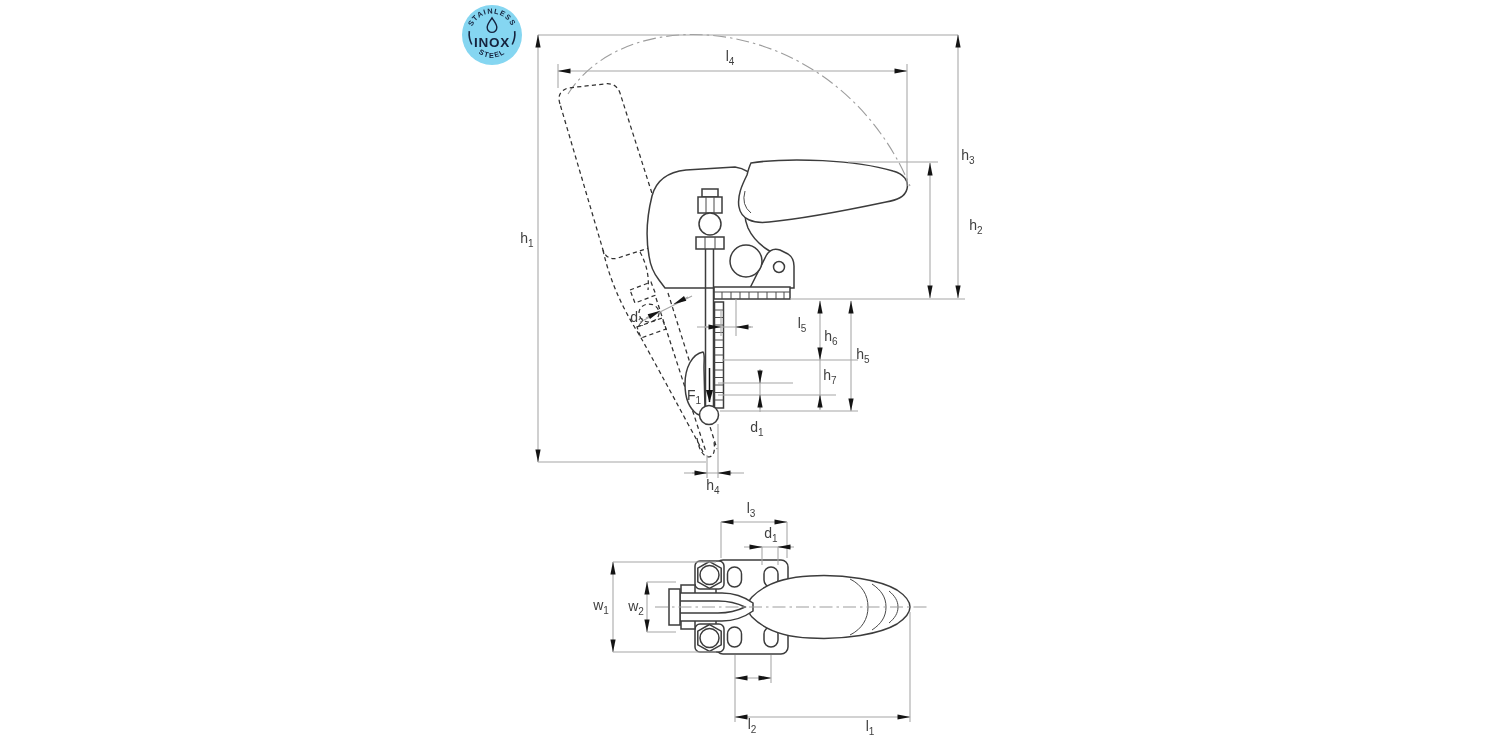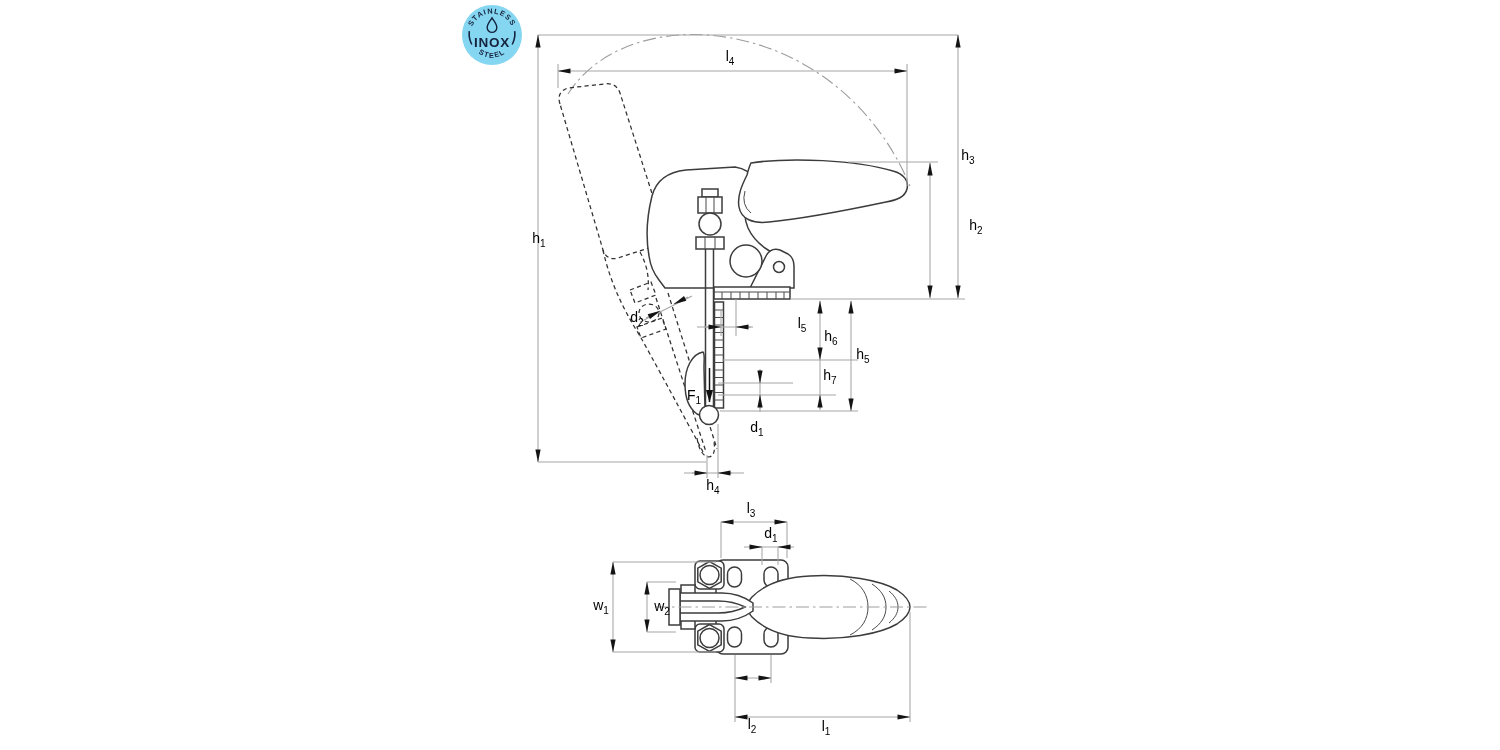--- a/index.html
+++ b/index.html
@@ -1,19 +1,19 @@
 <!DOCTYPE html>
 <html><head>
 <meta charset="utf-8">
 <style>
   html,body{margin:0;padding:0;background:#fff;}
   .stage{position:relative;width:1500px;height:750px;background:#ffffff;overflow:hidden;
          font-family:"Liberation Sans",sans-serif;}
   .stage svg{position:absolute;left:0;top:0;}
-  .dim-label{position:absolute;transform:translate(-50%,-50%);font-size:14px;color:#000000;
+  .dim-label{position:absolute;transform:translate(-50%,-50%);font-size:14px;color:#404040;
              white-space:nowrap;line-height:1;}
   .dim-label sub{font-size:10px;line-height:1;}
   
   .dim{stroke:#a6a6a6;stroke-width:1.05;fill:none;}
   .out{stroke:#3c3c3c;stroke-width:1.5;fill:#ffffff;}
   .outn{stroke:#3c3c3c;stroke-width:1.5;fill:none;}
   .thin{stroke:#4a4a4a;stroke-width:1;fill:none;}
   .dsh{stroke:#303030;stroke-width:1.25;fill:none;stroke-dasharray:4.2 3.2;}
   .cl{stroke:#9d9d9d;stroke-width:1.1;fill:none;stroke-dasharray:13 4 2.5 4;}
   .frc{stroke:#101010;stroke-width:1.5;fill:none;}
@@ -214,28 +214,28 @@
     </text>
     <text class="badge-inox" x="32" y="43.5" text-anchor="middle" fill="#15233e">INOX</text>
     <text class="badge-arc" fill="#15233e">
       <textPath href="#arcBottom" startOffset="50%" text-anchor="middle">STEEL</textPath>
     </text>
   </svg>
 
   <span class="dim-label" style="left:730px;top:58px"><span>l</span><sub>4</sub></span>
   <span class="dim-label" style="left:968px;top:157px"><span>h</span><sub>3</sub></span>
   <span class="dim-label" style="left:976px;top:227px"><span>h</span><sub>2</sub></span>
-  <span class="dim-label" style="left:539px;top:240px"><span>h</span><sub>1</sub></span>
+  <span class="dim-label" style="left:527px;top:240px"><span>h</span><sub>1</sub></span>
   <span class="dim-label" style="left:637px;top:319px"><span>d</span><sub>2</sub></span>
   <span class="dim-label" style="left:802px;top:325px"><span>l</span><sub>5</sub></span>
   <span class="dim-label" style="left:831px;top:338px"><span>h</span><sub>6</sub></span>
   <span class="dim-label" style="left:863px;top:356px"><span>h</span><sub>5</sub></span>
   <span class="dim-label" style="left:830px;top:377px"><span>h</span><sub>7</sub></span>
   <span class="dim-label" style="left:757px;top:429px"><span>d</span><sub>1</sub></span>
   <span class="dim-label" style="left:694px;top:397px"><span>F</span><sub>1</sub></span>
   <span class="dim-label" style="left:713px;top:487px"><span>h</span><sub>4</sub></span>
   <span class="dim-label" style="left:751px;top:510px"><span>l</span><sub>3</sub></span>
   <span class="dim-label" style="left:771px;top:535px"><span>d</span><sub>1</sub></span>
   <span class="dim-label" style="left:601px;top:607px"><span>w</span><sub>1</sub></span>
-  <span class="dim-label" style="left:662px;top:608px"><span>w</span><sub>2</sub></span>
+  <span class="dim-label" style="left:636px;top:608px"><span>w</span><sub>2</sub></span>
   <span class="dim-label" style="left:752px;top:726px"><span>l</span><sub>2</sub></span>
-  <span class="dim-label" style="left:826px;top:728px"><span>l</span><sub>1</sub></span>
+  <span class="dim-label" style="left:870px;top:728px"><span>l</span><sub>1</sub></span>
 </div>
 
 </body></html>

